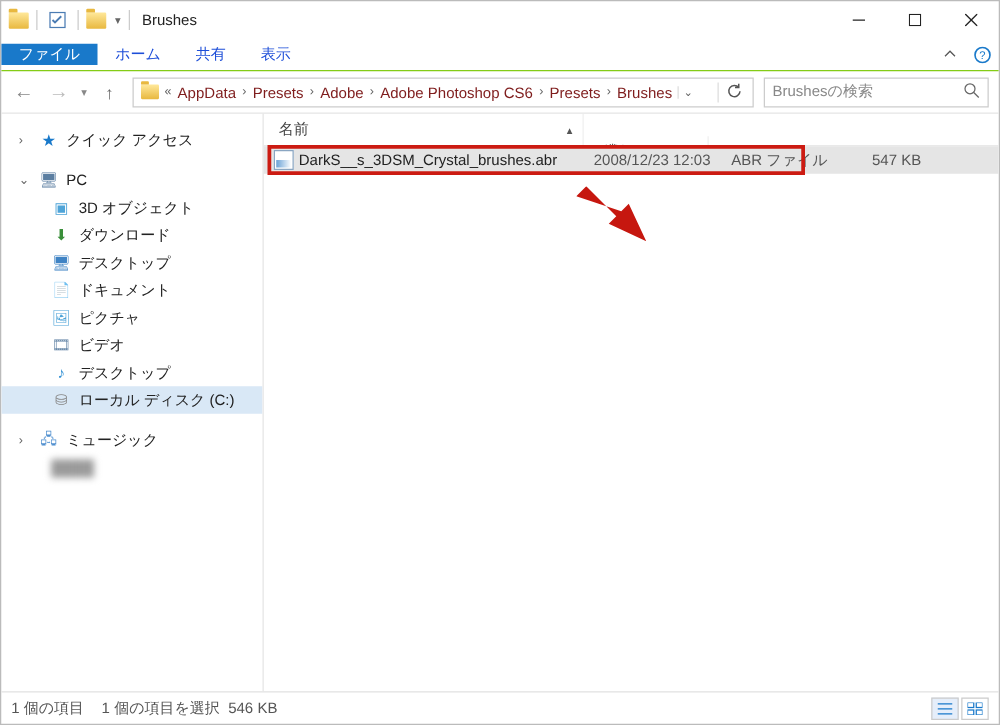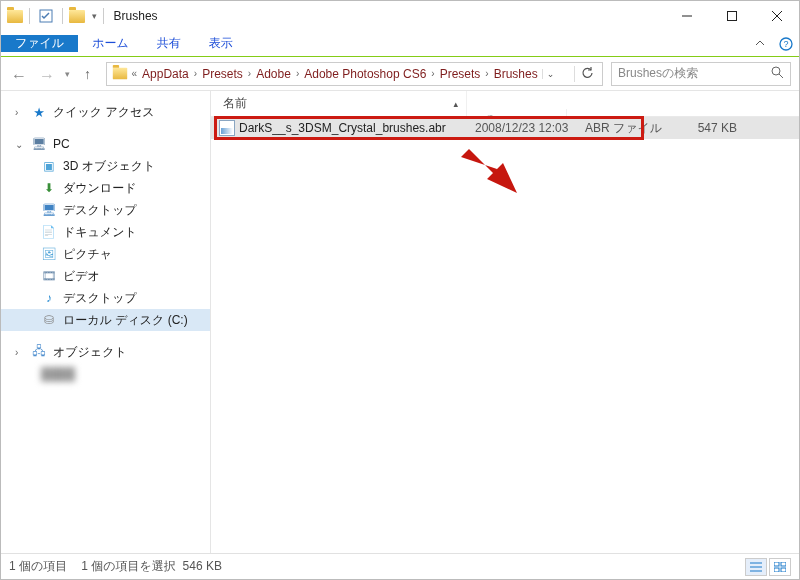--- a/index.html
+++ b/index.html
@@ -219,21 +219,21 @@
         </div>
       <div class="node child selected">
           <span class="ico" style="color:#888;">⛁</span>
           <span>ローカル ディスク (C:)</span>
         </div>
     </div>
     <div class="group">
       <div class="node">
         <span class="exp">›</span>
         <span class="ico net-ico">🖧</span>
-        <span>オブジェクト</span>
+        <span>ミュージック</span>
       </div>
       <div class="node child blur">
           <span>████</span>
         </div>
     </div>
   </div>
 
   <div class="content">
     <div class="colheads">
       <div class="ch name">

